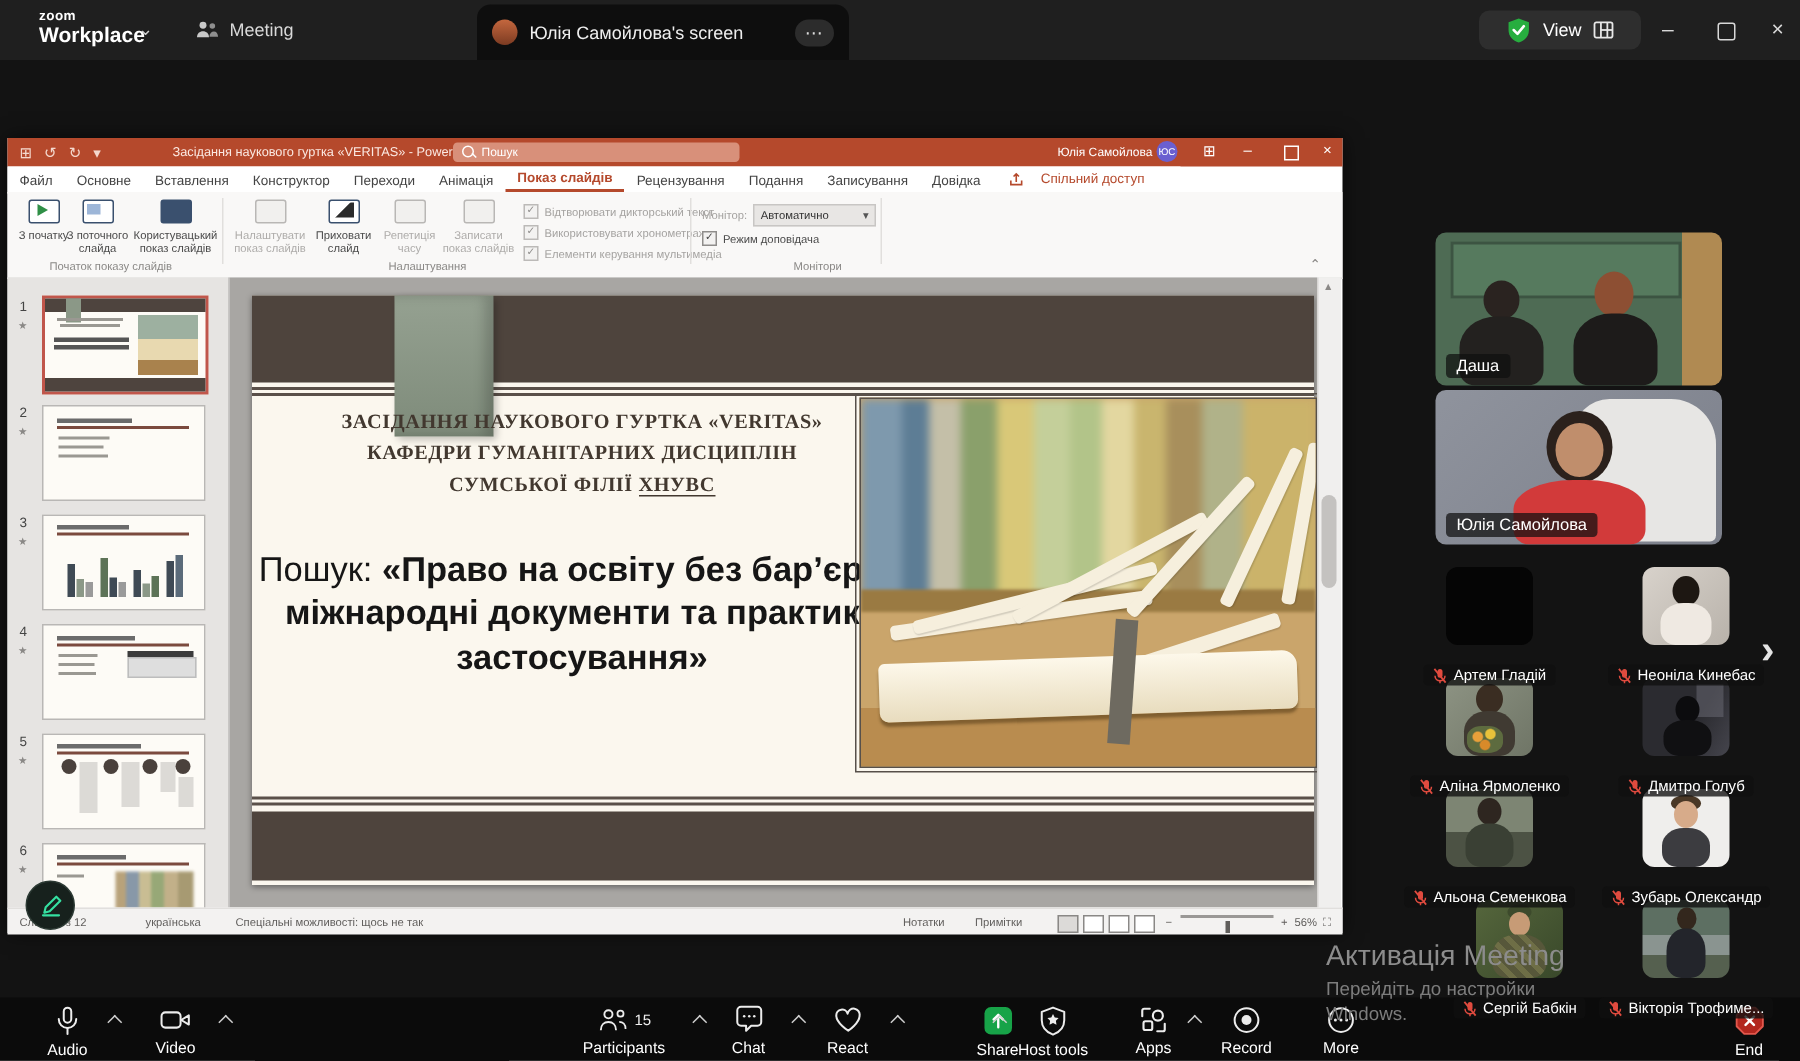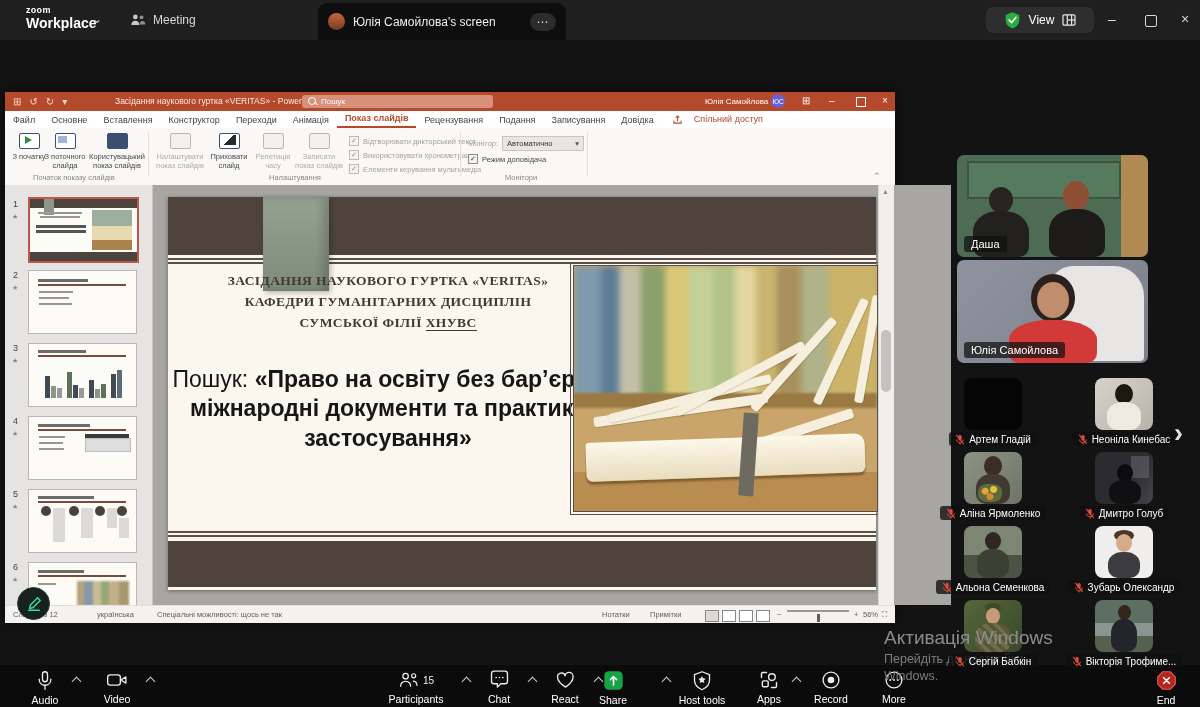--- a/index.html
+++ b/index.html
@@ -64,21 +64,21 @@
   .thumb-panel{left:0;top:93px;width:147px;height:420px;background:#e6e4e2;border-right:1px solid #c8c6c4;}
   .thumb{position:absolute;left:23px;width:107px;height:62px;background:#fdfbf6;border:1px solid #b9b7b5;}
   .thumb.sel{border:2px solid #c0564b;}
   .t-num{position:absolute;left:8px;font-size:9px;color:#444;}
   .t-star{position:absolute;left:7px;font-size:7px;color:#8a8886;}
   .mini-band{position:absolute;left:0;width:100%;height:9px;background:#4e443e;}
   .mini-line{position:absolute;background:#9a9892;}
   .mini-underline{position:absolute;height:2px;background:#7b4a3e;}
 
   
-  .canvas{left:148px;top:93px;width:798px;height:420px;background:#a8a6a3;}
+  .canvas{left:148px;top:93px;width:725px;height:420px;background:#a8a6a3;}
   .slide{position:absolute;left:15px;top:12px;width:708px;height:393px;background:#fbf7ee;box-shadow:0 1px 4px rgba(0,0,0,.4);}
   .band{position:absolute;left:0;width:708px;height:58px;background:#4e443d;}
   .rule{position:absolute;left:0;width:708px;height:1.5px;background:#5a5049;}
   .gtab{position:absolute;left:95px;top:0;width:66px;height:94px;background:linear-gradient(180deg,#95a191,#7e8b7a);
         box-shadow:inset -6px 0 8px rgba(0,0,0,.18),2px 2px 5px rgba(0,0,0,.25);}
   .sl-heading{position:absolute;left:5px;top:74px;width:430px;text-align:center;
        font-family:"Liberation Serif",serif;font-weight:bold;font-size:13.5px;line-height:1.55;color:#42382f;letter-spacing:.4px;}
   .sl-topic{position:absolute;left:2px;top:168px;width:436px;text-align:center;font-size:23px;line-height:1.28;color:#161616;}
   .sl-topic b{font-weight:bold;}
   .book{position:absolute;left:405px;top:68px;width:303px;height:245px;border:1px solid #57504a;outline:1px solid #57504a;outline-offset:2.5px;overflow:hidden;background:#caa56b;}
@@ -107,21 +107,21 @@
   .pencil{left:17px;top:587px;width:31px;height:31px;border-radius:50%;background:#17211d;border:1.5px solid #2c3a34;
           display:flex;align-items:center;justify-content:center;z-index:8;}
 
   
   .vtile{left:957px;width:191px;background:#222;border-radius:7px;overflow:hidden;}
   .vtile.speaking{outline:2.5px solid #35c65a;outline-offset:-1px;}
   .nametag{position:absolute;left:7px;bottom:5px;background:rgba(15,15,15,.72);color:#fff;font-size:11px;
            padding:2px 7px;border-radius:3px;z-index:6;}
   .sq{width:58px;height:52px;border-radius:8px;overflow:hidden;position:relative;}
   .gcell{position:absolute;width:130px;display:flex;flex-direction:column;align-items:center;}
-  .gtag{margin-top:2px;background:rgba(15,15,15,.78);color:#fff;font-size:10px;padding:1.5px 6px;border-radius:3px;
+  .gtag{margin-top:13px;background:rgba(15,15,15,.78);color:#fff;font-size:10px;padding:1.5px 6px;border-radius:3px;
         display:flex;align-items:center;gap:4px;z-index:6;white-space:nowrap;}
   .head{position:absolute;border-radius:50%;}
   .torso{position:absolute;border-radius:45% 45% 10px 10px;}
   .next-arrow{left:1174px;top:418px;font-size:27px;color:#e4e4e4;font-weight:bold;z-index:7;}
 
   
   .wm{left:884px;top:627px;z-index:5;color:#8c8c8c;}
   .wm .l1{font-size:19px;}
   .wm .l2,.wm .l3{font-size:12.5px;color:#7d7d7d;margin-top:3px;}
 
@@ -272,22 +272,22 @@
           <span>▾</span>
         </span>
       </div>
       <div class="cbrow" style="left:463px;top:26px;color:#4a4a4a;">
         <span class="cb on">✓</span>
         <span>Режим доповідача</span>
       </div>
       <div class="rb-sep" style="left:582px;"></div>
 
       <span class="rb-lbl" style="left:28px;top:45px;">Початок показу слайдів</span>
-      <span class="rb-lbl" style="left:264px;top:45px;">Налаштування</span>
-      <span class="rb-lbl" style="left:500px;top:45px;">Монітори</span>
+      <span class="rb-lbl" style="left:254px;top:45px;">Налаштування</span>
+      <span class="rb-lbl" style="left:524px;top:45px;">Монітори</span>
       <span class="rb-lbl" style="left:868px;top:43px;font-size:9px;">⌃</span>
     </div>
 
     <div class="ab thumb-panel">
       <span class="t-num" style="top:14px;">1</span>
       <span class="t-star" style="top:28px;">★</span>
       <div class="thumb sel" style="top:12px;">
         <div class="mini-band" style="top:0;"></div>
         <div class="mini-band" style="bottom:0;"></div>
         <div class="ab" style="left:14px;top:0;width:10px;height:16px;background:#8b9887;"></div>
@@ -537,21 +537,21 @@
         <svg class="icon" width="10" height="11" viewBox="0 0 12 13">
           <rect x="4" y="1" width="4" height="7" rx="2" fill="#e04b3f"></rect>
           <path d="M2 6.5c0 2.5 1.8 4 4 4s4-1.5 4-4" fill="none" stroke="#e04b3f" stroke-width="1.2"></path>
           <line x1="6" y1="10.5" x2="6" y2="12.5" stroke="#e04b3f" stroke-width="1.2"></line>
           <line x1="1.5" y1="1" x2="10.5" y2="12" stroke="#e04b3f" stroke-width="1.4"></line>
         </svg>
         <span>Зубарь Олександр</span>
       </div>
   </div>
 
-  <div class="gcell" style="left:928px;top:600px;">
+  <div class="gcell" style="left:948px;top:600px;">
     <div class="sq" style="background:linear-gradient(135deg,#55663c,#39482a);">
       <div class="head" style="left:21px;top:3px;width:16px;height:10px;background:#3d4a2c;"></div>
       <div class="head" style="left:22px;top:8px;width:14px;height:16px;background:#c79b76;"></div>
       <div class="torso" style="left:11px;top:23px;width:36px;height:29px;background:repeating-linear-gradient(45deg,#6e6e46 0 4px,#57573a 4px 8px);"></div>
     </div>
     <div class="gtag">
         <svg class="icon" width="10" height="11" viewBox="0 0 12 13">
           <rect x="4" y="1" width="4" height="7" rx="2" fill="#e04b3f"></rect>
           <path d="M2 6.5c0 2.5 1.8 4 4 4s4-1.5 4-4" fill="none" stroke="#e04b3f" stroke-width="1.2"></path>
           <line x1="6" y1="10.5" x2="6" y2="12.5" stroke="#e04b3f" stroke-width="1.2"></line>
@@ -572,21 +572,21 @@
           <line x1="6" y1="10.5" x2="6" y2="12.5" stroke="#e04b3f" stroke-width="1.2"></line>
           <line x1="1.5" y1="1" x2="10.5" y2="12" stroke="#e04b3f" stroke-width="1.4"></line>
         </svg>
         <span>Вікторія Трофиме...</span>
       </div>
   </div>
 
   <div class="ab next-arrow">›</div>
 
   <div class="ab wm">
-    <div class="l1">Активація Windows</div>
+    <div class="l1">Активація Meeting</div>
     <div class="l2">Перейдіть до настройки</div>
     <div class="l3">Windows.</div>
   </div>
 
   <div class="ab toolbar">
 
     <div class="titem" style="left:8px;">
       <svg class="icon" width="20" height="21" viewBox="0 0 24 25">
         <rect x="9" y="2" width="6" height="12" rx="3" fill="none" stroke="#ececec" stroke-width="1.6"></rect>
         <path d="M5 11c0 4.2 3 7.2 7 7.2s7-3 7-7.2" fill="none" stroke="#ececec" stroke-width="1.6" stroke-linecap="round"></path>
@@ -631,21 +631,21 @@
     <span class="chev" style="left:529px;"></span>
 
     <div class="titem" style="left:528px;">
       <svg class="icon" width="21" height="20" viewBox="0 0 25 23">
         <path d="M12.5 20S3 14 3 8a4.6 4.6 0 019-1.5A4.6 4.6 0 0121.5 8c0 6-9 12-9 12z" fill="none" stroke="#ececec" stroke-width="1.6" stroke-linejoin="round"></path>
       </svg>
       <span>React</span>
     </div>
     <span class="chev" style="left:595px;"></span>
 
-    <div class="titem" style="left:576px;">
+    <div class="titem" style="left:628px;">
       <svg class="icon" width="21" height="21" viewBox="0 0 24 24">
         <rect x="1.5" y="1.5" width="21" height="21" rx="5" fill="#17a348"></rect>
         <path d="M12 17V8M8.5 11l3.5-3.5L15.5 11" fill="none" stroke="#fff" stroke-width="1.8" stroke-linecap="round" stroke-linejoin="round"></path>
       </svg>
       <span>Share</span>
     </div>
     <span class="chev" style="left:663px;"></span>
 
     <div class="titem" style="left:665px;">
       <svg class="icon" width="20" height="21" viewBox="0 0 24 25">

